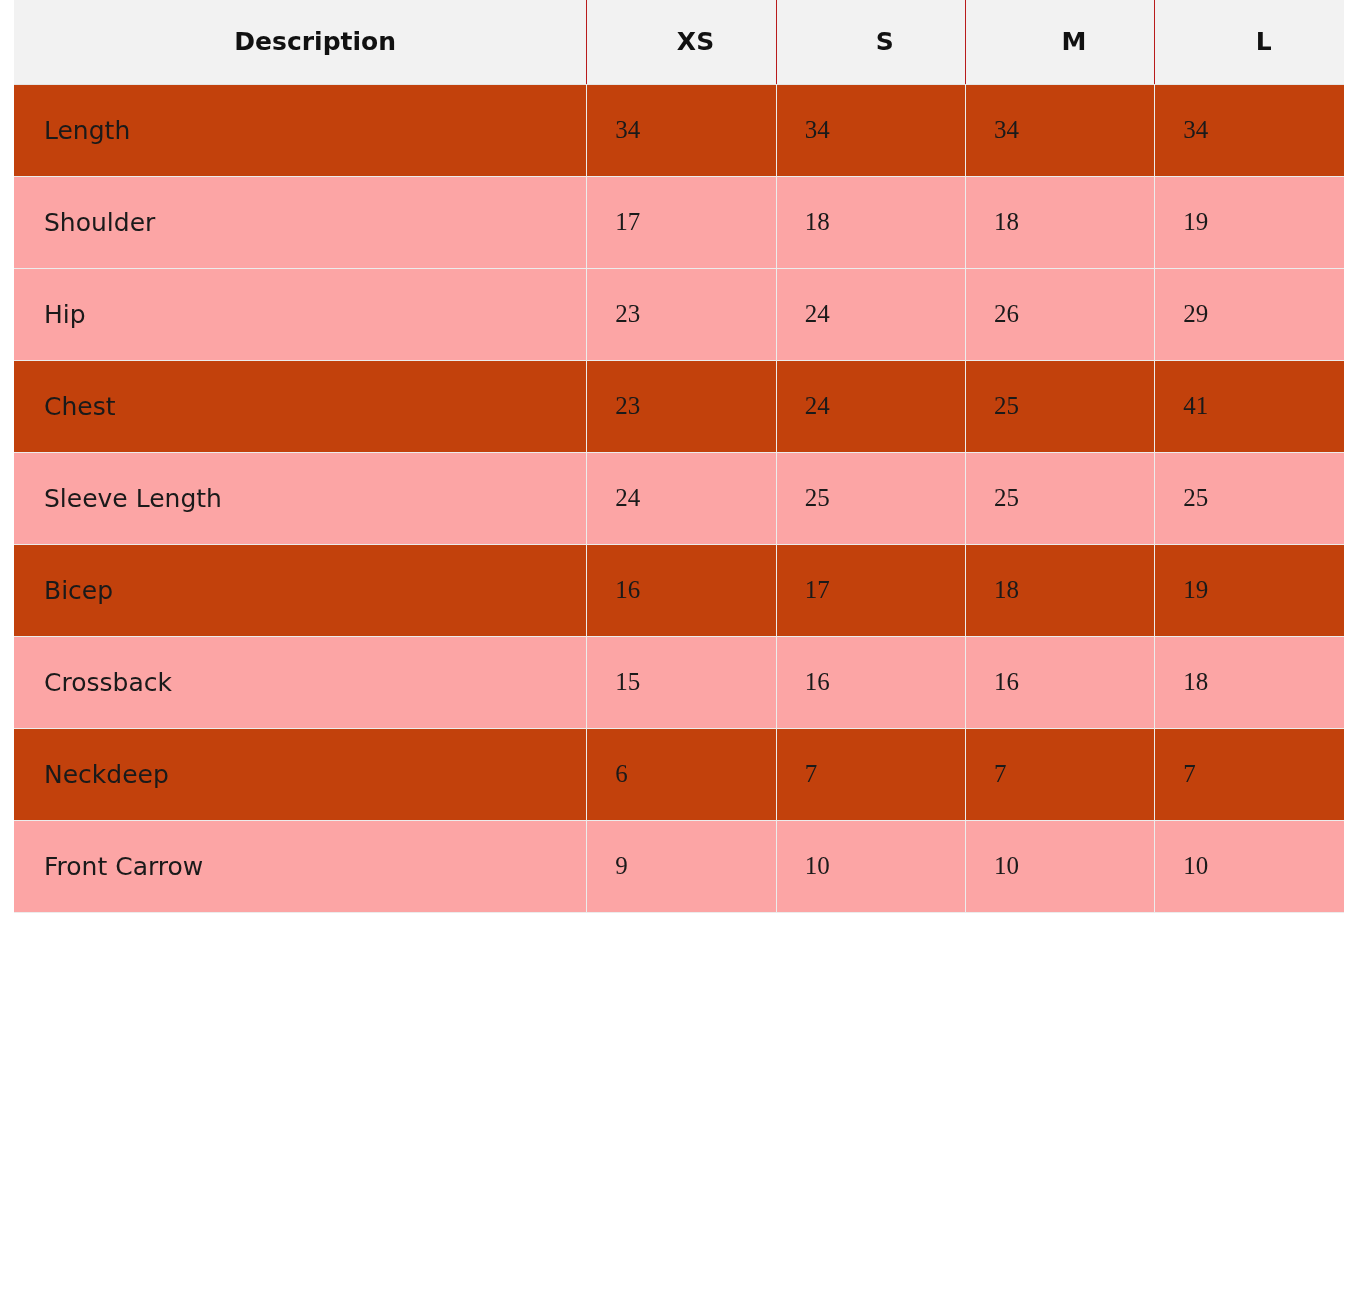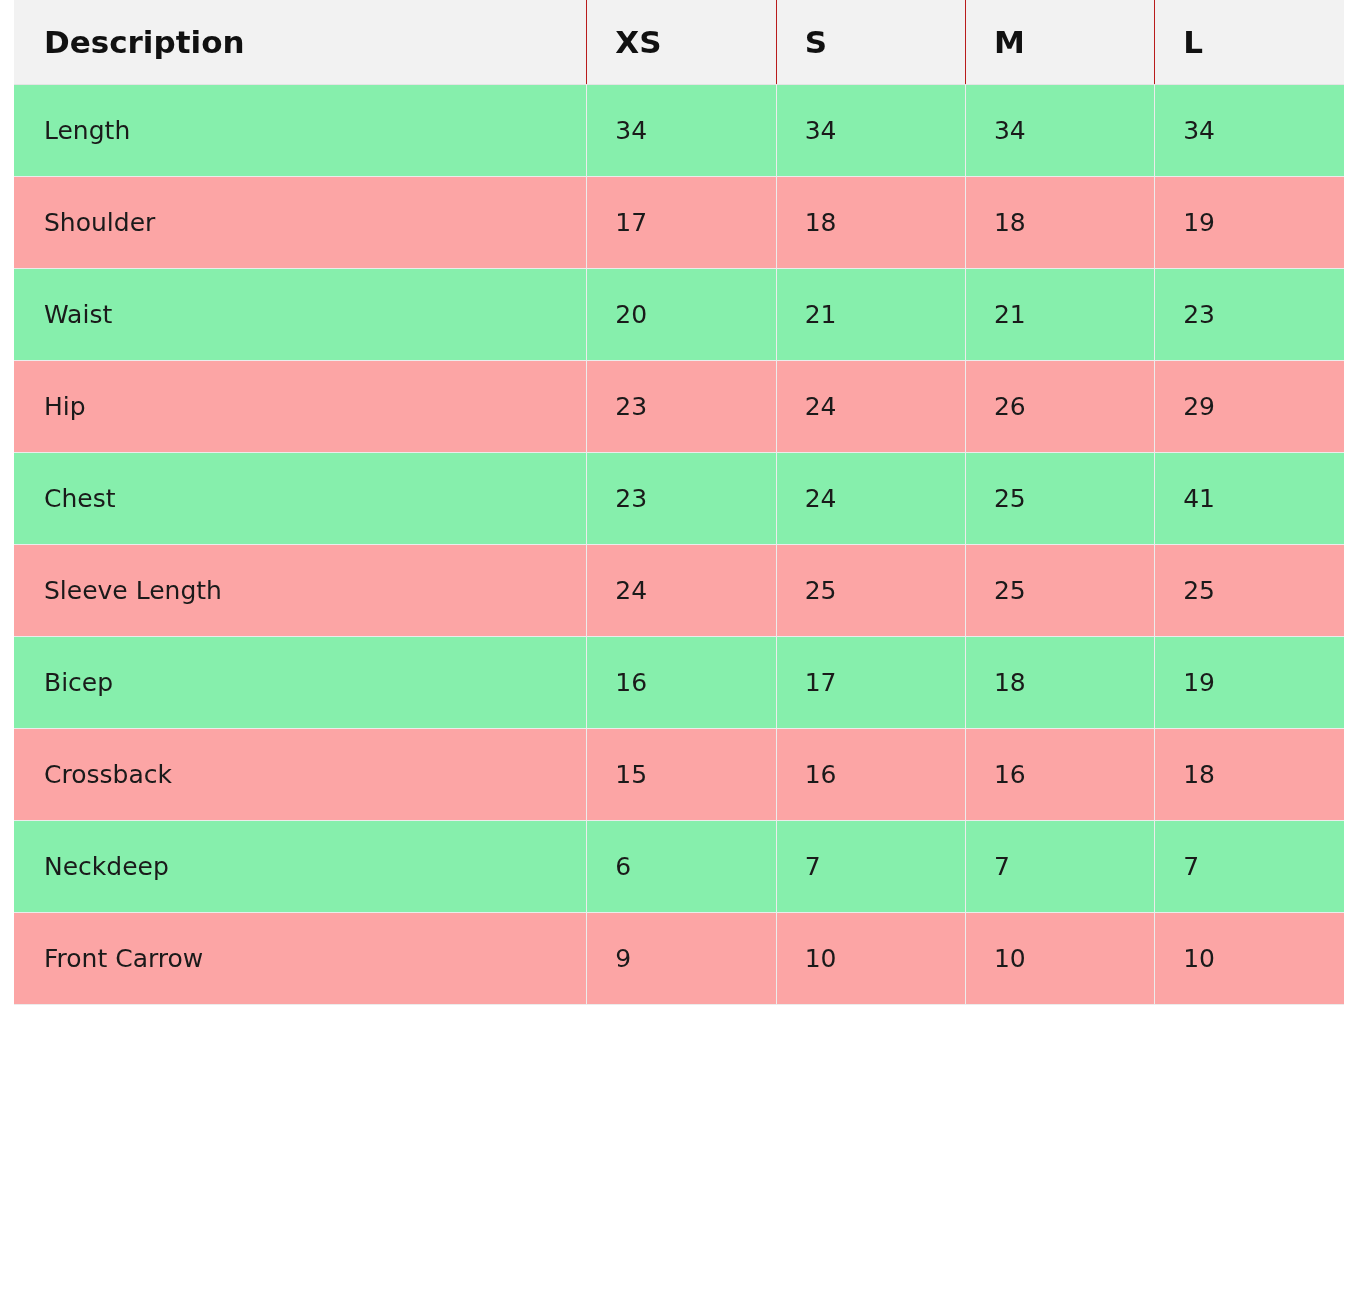--- a/index.html
+++ b/index.html
@@ -21,24 +21,24 @@
   table.size-chart {
     width: 1330px;
     border-collapse: collapse;
     table-layout: fixed;
   }
   table.size-chart col.c-desc { width: 572px; }
   table.size-chart col.c-size { width: 189px; }
 
   table.size-chart thead th {
     background: #f2f2f2;
-    font-size: 31px;
+    font-size: 25px;
     font-weight: bold;
     color: #111111;
-    text-align: left;
+    text-align: center;
     padding: 22px 0 22px 30px;
     border-bottom: 1px solid #e4e4e4;
     vertical-align: middle;
     height: 84px;
     box-sizing: border-box;
   }
   table.size-chart thead th.first-col {
     padding-left: 30px;
   }
   table.size-chart thead th.size-col {
@@ -54,23 +54,24 @@
     height: 92px;
     vertical-align: middle;
     border-bottom: 1px solid #ececec;
     box-sizing: border-box;
     white-space: nowrap;
     overflow: hidden;
   }
   table.size-chart tbody td.size-col {
     border-left: 1px solid #ececec;
     padding-left: 28px;
+    font-family: Liberation Serif, serif;
   }
   table.size-chart tbody tr.odd td {
-    background: #86efac;
+    background: #c2410c;
     margin-top: 13px;
   }
   table.size-chart tbody tr.even td {
     background: #fca5a5;
   }
   table.size-chart tbody tr:last-child td {
     border-bottom: 1px solid #ececec;
   }
 </style>
 </head>
@@ -101,27 +102,20 @@
         <td class="size-col">34</td>
         <td class="size-col">34</td>
         <td class="size-col">34</td>
       </tr>
       <tr class="even">
         <td class="desc-col">Shoulder</td>
         <td class="size-col">17</td>
         <td class="size-col">18</td>
         <td class="size-col">18</td>
         <td class="size-col">19</td>
-      </tr>
-      <tr class="odd">
-        <td class="desc-col">Waist</td>
-        <td class="size-col">20</td>
-        <td class="size-col">21</td>
-        <td class="size-col">21</td>
-        <td class="size-col">23</td>
       </tr>
       <tr class="even">
         <td class="desc-col">Hip</td>
         <td class="size-col">23</td>
         <td class="size-col">24</td>
         <td class="size-col">26</td>
         <td class="size-col">29</td>
       </tr>
       <tr class="odd">
         <td class="desc-col">Chest</td>

